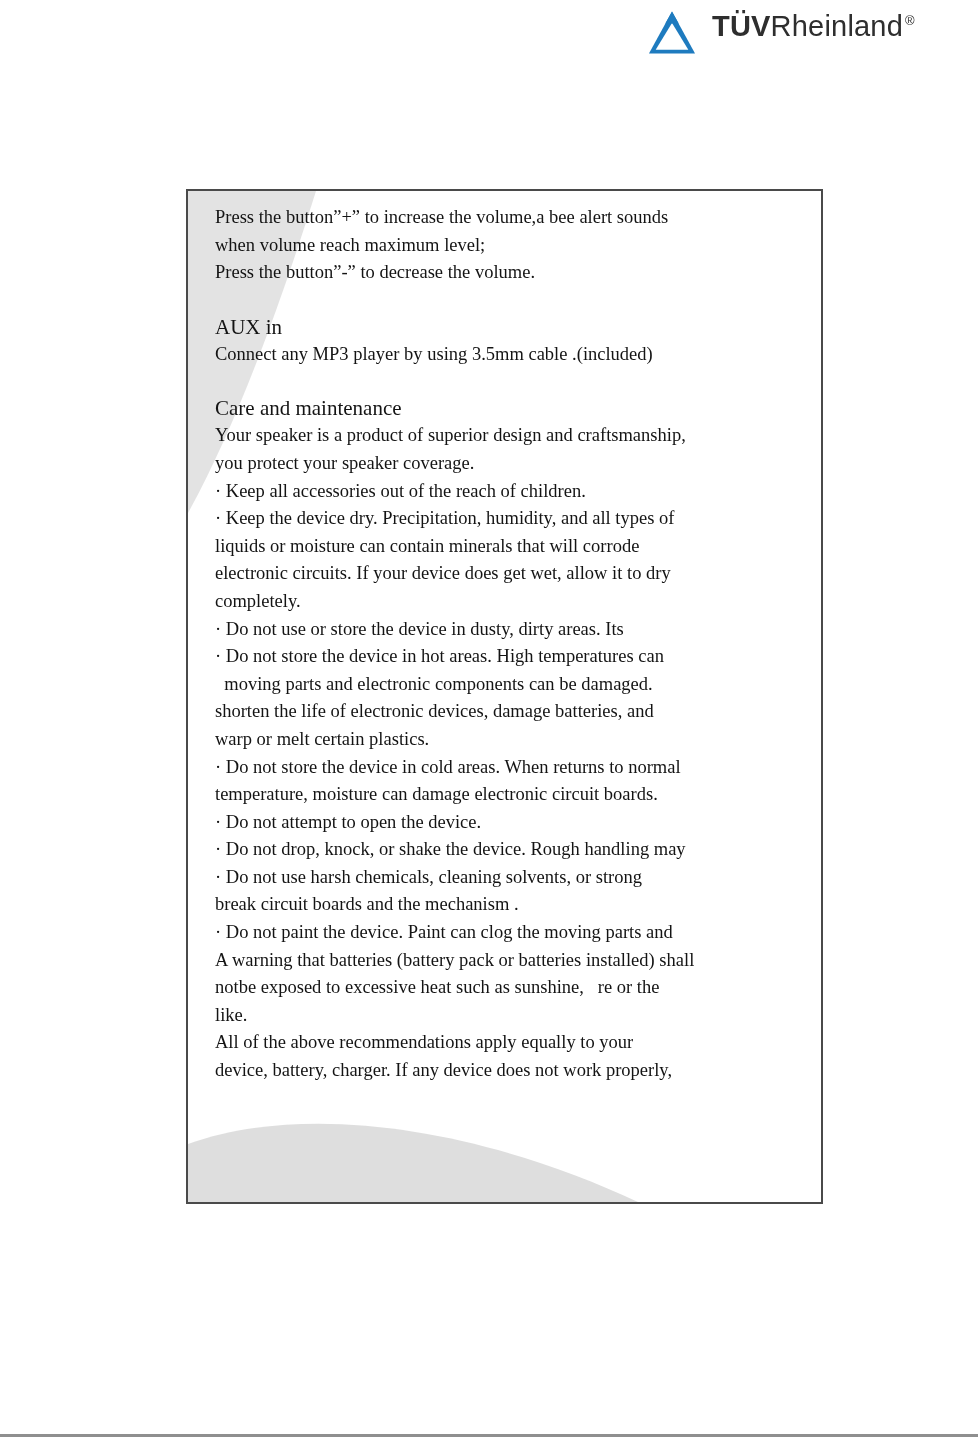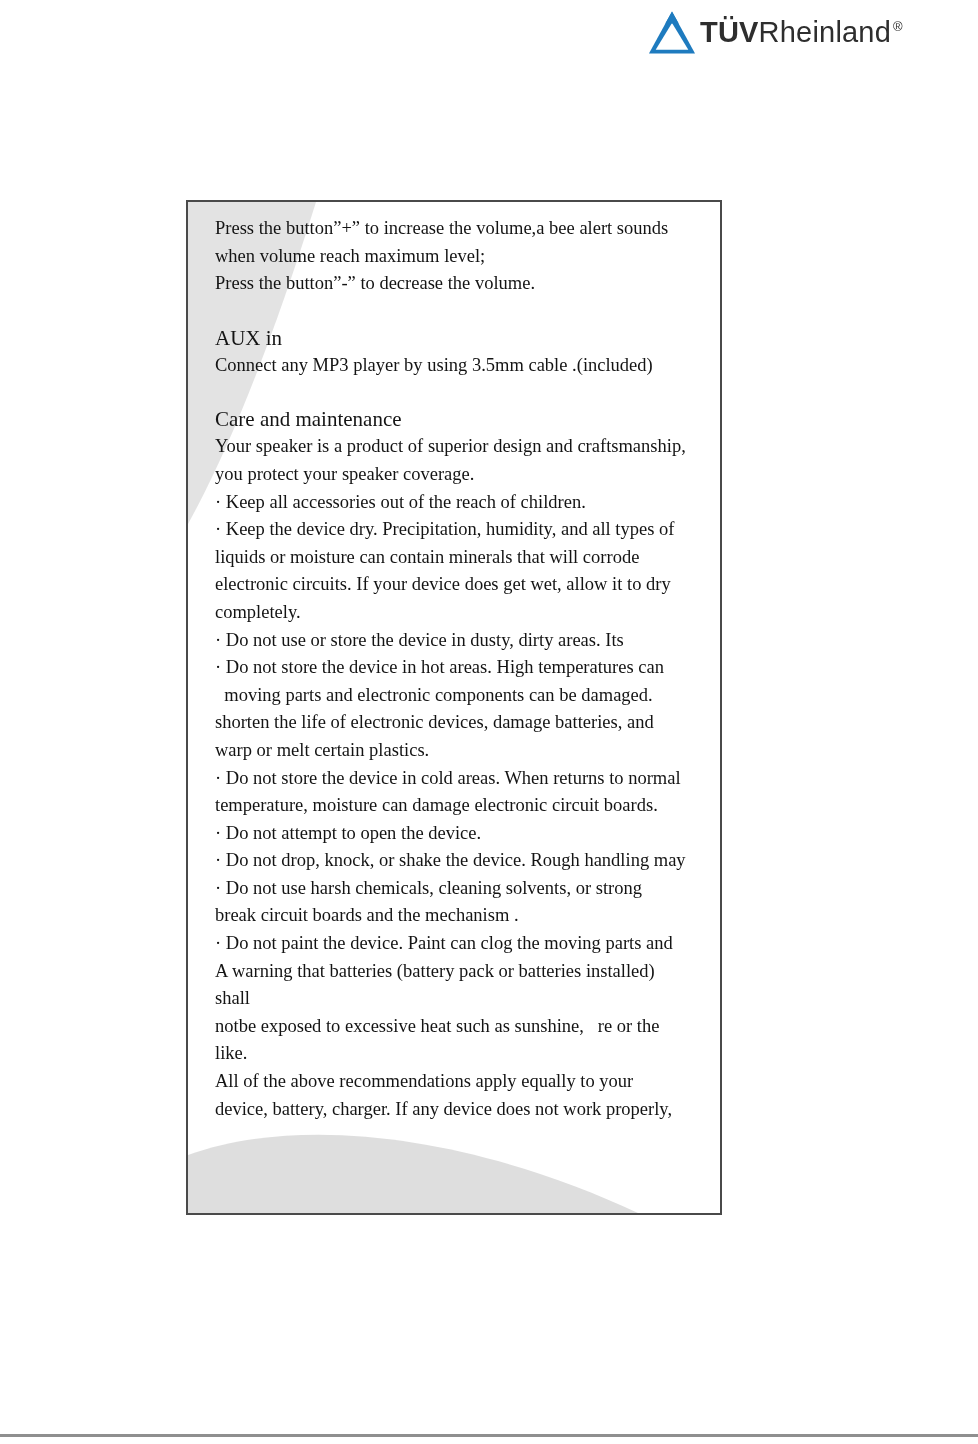--- a/index.html
+++ b/index.html
@@ -10,44 +10,44 @@
     font-family: "Liberation Serif", serif;
     overflow: hidden;
   }
 
   
   .logo {
     position: absolute;
     top: 10px;
     left: 648px;
     display: flex;
-    align-items: center;
-    gap: 4px;
+    align-items: flex-start;
+    gap: 16px;
   }
   .logo-triangle { width: 48px; height: 45px; display: block; }
   .logo-text {
     font-family: "Liberation Sans", sans-serif;
     font-size: 29px;
     color: #2e2e2e;
     letter-spacing: 0.2px;
     white-space: nowrap;
   }
   .logo-text .bold { font-weight: 700; }
   .logo-text .reg {
     font-size: 13px;
     vertical-align: super;
     margin-left: 2px;
   }
 
   
   .content-box {
     position: absolute;
     left: 186px;
-    top: 200px;
-    width: 536px;
+    top: 189px;
+    width: 637px;
     height: 1015px;
     border: 2px solid #4a4a4a;
     background: #ffffff;
     overflow: hidden;
     box-sizing: border-box;
   }
   .artifact { position: absolute; pointer-events: none; }
   .artifact.top { left: 0; top: 0; }
   .artifact.bottom { left: 0; bottom: 0; }
 

